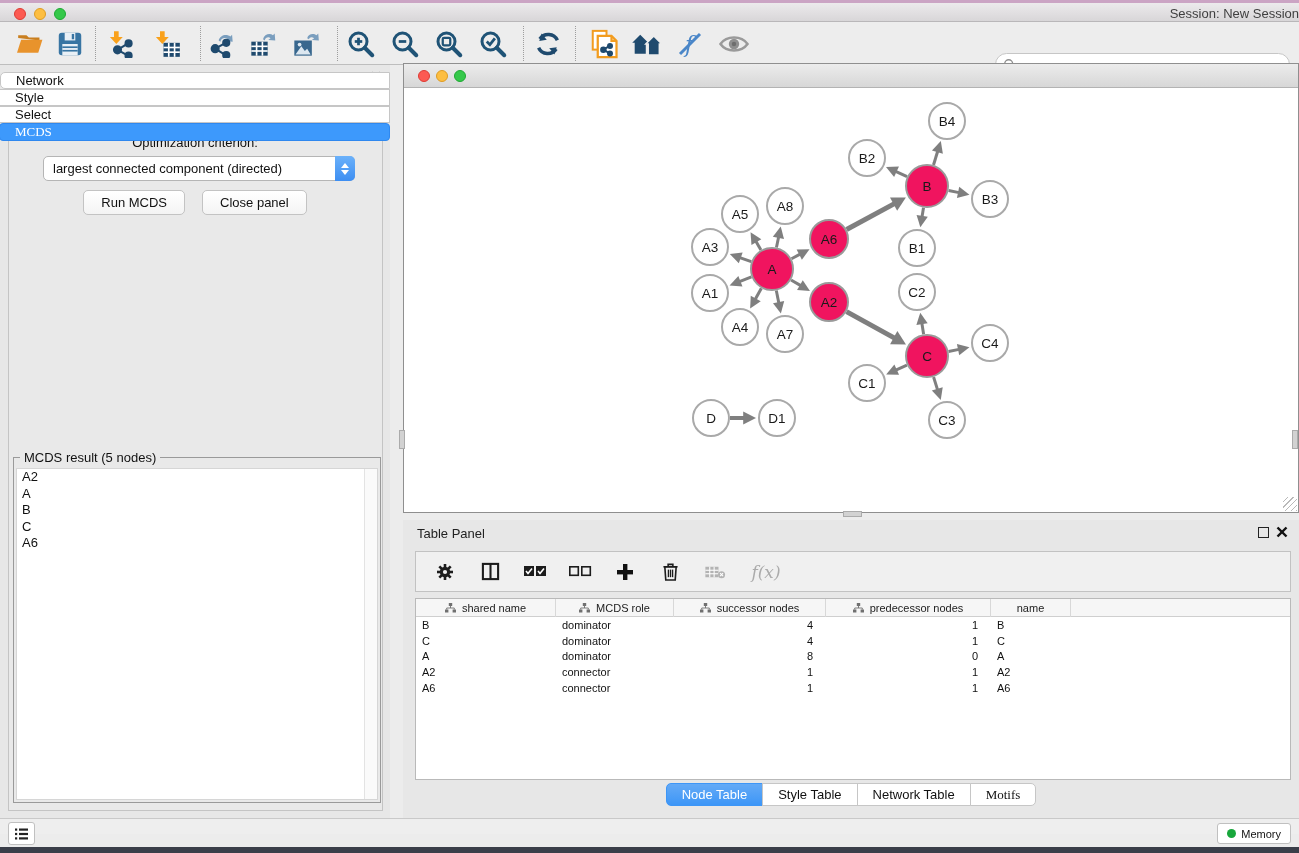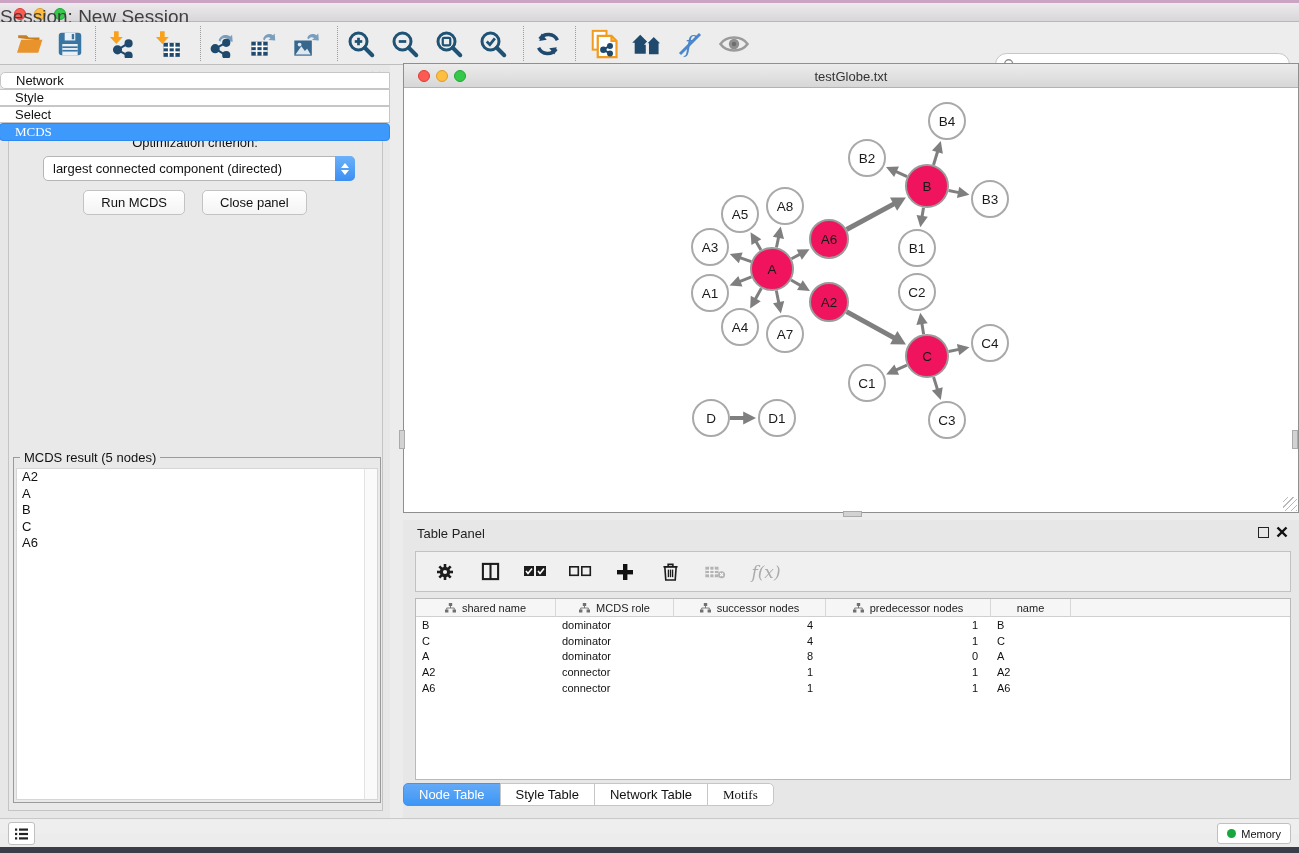--- a/index.html
+++ b/index.html
@@ -2,21 +2,21 @@
 <html><head>
 <meta charset="utf-8">
 <style>
   * { margin:0; padding:0; box-sizing:border-box; }
   html,body { width:1299px; height:853px; }
   body { font-family:"Liberation Sans","DejaVu Sans",sans-serif; background:#ECECEC; position:relative; overflow:hidden; font-size:13px; color:#1a1a1a; }
 
   
   .titlebar { position:absolute; left:0; top:0; width:1299px; height:22px;
     background:linear-gradient(#ECEAEC,#D8D6D8); border-top:3px solid #CBA4C4; border-bottom:1px solid #B9B7B9; }
-  .titlebar .title { position:absolute; left:0; right:0; top:3px; text-align:left; font-size:19px; color:#3f3f3f; }
+  .titlebar .title { position:absolute; left:0; right:0; top:3px; text-align:right; font-size:13px; color:#3f3f3f; }
   .tl { position:absolute; top:5px; width:12px; height:12px; border-radius:50%; }
   .tl.red   { left:14px; background:#FC5A52; border:1px solid #DD3B34; }
   .tl.yel   { left:34px; background:#FDBE41; border:1px solid #DE9C23; }
   .tl.grn   { left:54px; background:#35C84A; border:1px solid #1EA833; }
 
   
   .toolbar { position:absolute; left:0; top:22px; width:1299px; height:43px; background:#EDEDED; border-bottom:1px solid #BEBEBE; }
   .tb-btn { position:absolute; top:5px; width:36px; height:33px; display:flex; align-items:center; justify-content:center; border-radius:4px; }
   .tb-sep { position:absolute; top:4px; width:0; height:35px; border-left:1px dotted #9d9d9d; }
   .searchbox { position:absolute; left:995px; top:31px; width:295px; height:23px; background:#fff; border:1px solid #C6C6C6; border-radius:12px; display:flex; align-items:center; padding-left:7px; }
@@ -66,21 +66,21 @@
   .table-panel { position:absolute; left:403px; top:520px; width:896px; height:298px; background:#E7E7E7; }
   .tp-toolbar { position:absolute; left:12px; right:8px; top:31px; height:41px; background:#F0F0F0; border:1px solid #C2C2C2; display:flex; align-items:center; gap:21px; padding-left:17px; }
   .tp-icon { display:flex; align-items:center; justify-content:center; width:24px; height:24px; }
   .fx { font-family:"DejaVu Serif",serif; font-style:italic; font-size:17px; color:#ABABAB; }
   .tbl { position:absolute; left:12px; right:8px; top:78px; bottom:38px; background:#fff; border:1px solid #B9B9B9; overflow:hidden; }
   .tbl-head { display:flex; height:18px; background:#F6F6F6; border-bottom:1px solid #CFCFCF; }
   .th { display:flex; align-items:center; justify-content:center; gap:6px; font-size:11px; color:#222; border-right:1px solid #D8D8D8; height:18px; }
   .tbl-row { display:flex; height:15.8px; align-items:center; }
   .td { font-size:11px; color:#111; padding:0 6px; white-space:nowrap; overflow:hidden; }
   .td.num { text-align:right; padding-right:13px; }
-  .tp-tabs { position:absolute; left:0; right:0; bottom:7px; height:28px; display:flex; }
+  .tp-tabs { position:absolute; left:0; right:0; bottom:7px; height:28px; display:flex; justify-content:center; }
   .tp-tabs .seg-tab.active { background:linear-gradient(#64AAF6,#3D96F7); border-color:#3D96F7; border-radius:5px 0 0 5px; }
 
   
   .statusbar { position:absolute; left:0; top:818px; width:1299px; height:16px; background:#EEEEEE; border-top:1px solid #C9C9C9; }
   .status-left-btn { position:absolute; left:8px; top:3px; width:27px; height:23px; background:#fff; border:1px solid #C0C0C0; border-radius:3px; display:flex; align-items:center; justify-content:center; }
   .memory-btn { position:absolute; right:8px; top:4px; height:21px; background:#fff; border:1px solid #C0C0C0; border-radius:3px; display:flex; align-items:center; gap:5px; padding:0 9px; font-size:11px; color:#111; }
   .mem-dot { width:9px; height:9px; border-radius:50%; background:#18A73C; }
   .desktop-strip { position:absolute; left:0; top:847px; width:1299px; height:6px; background:#3A3E49; }
 
   .orgicon { display:inline-block; }
@@ -297,21 +297,20 @@
         <div class="mcds-item">A6</div>
       </div>
   </div>
 </div>
 
 <div class="net-frame">
   <div class="net-titlebar">
     <span class="ntl" style="left:14px;background:#FC5A52;border:1px solid #DD3B34"></span>
     <span class="ntl" style="left:32px;background:#FDBE41;border:1px solid #DE9C23"></span>
     <span class="ntl" style="left:50px;background:#35C84A;border:1px solid #1EA833"></span>
-    <div class="net-title">testGlobe.txt</div>
   </div>
   <div class="net-canvas">
     <svg id="graph-svg" width="894" height="424">
         <g>
           <line x1="356.93634127731997" y1="160.9843365703937" x2="351.8914370743949" y2="152.31340747161633" stroke="#7F7F7F" stroke-width="3"></line>
           <polygon points="346.5607651443764,143.15131509189692 357.321116177642,150.31126241299498 347.4675451277551,156.04424920565643" fill="#7F7F7F"></polygon>
         </g>
         <g>
           <line x1="372.4460136320131" y1="158.45393393716725" x2="374.61390769219935" y2="147.9479857993416" stroke="#7F7F7F" stroke-width="3"></line>
           <polygon points="376.75607789671477,137.5666994236131 379.9942060070236,150.07927415231015 368.8294263199194,147.77543072481242" fill="#7F7F7F"></polygon>

